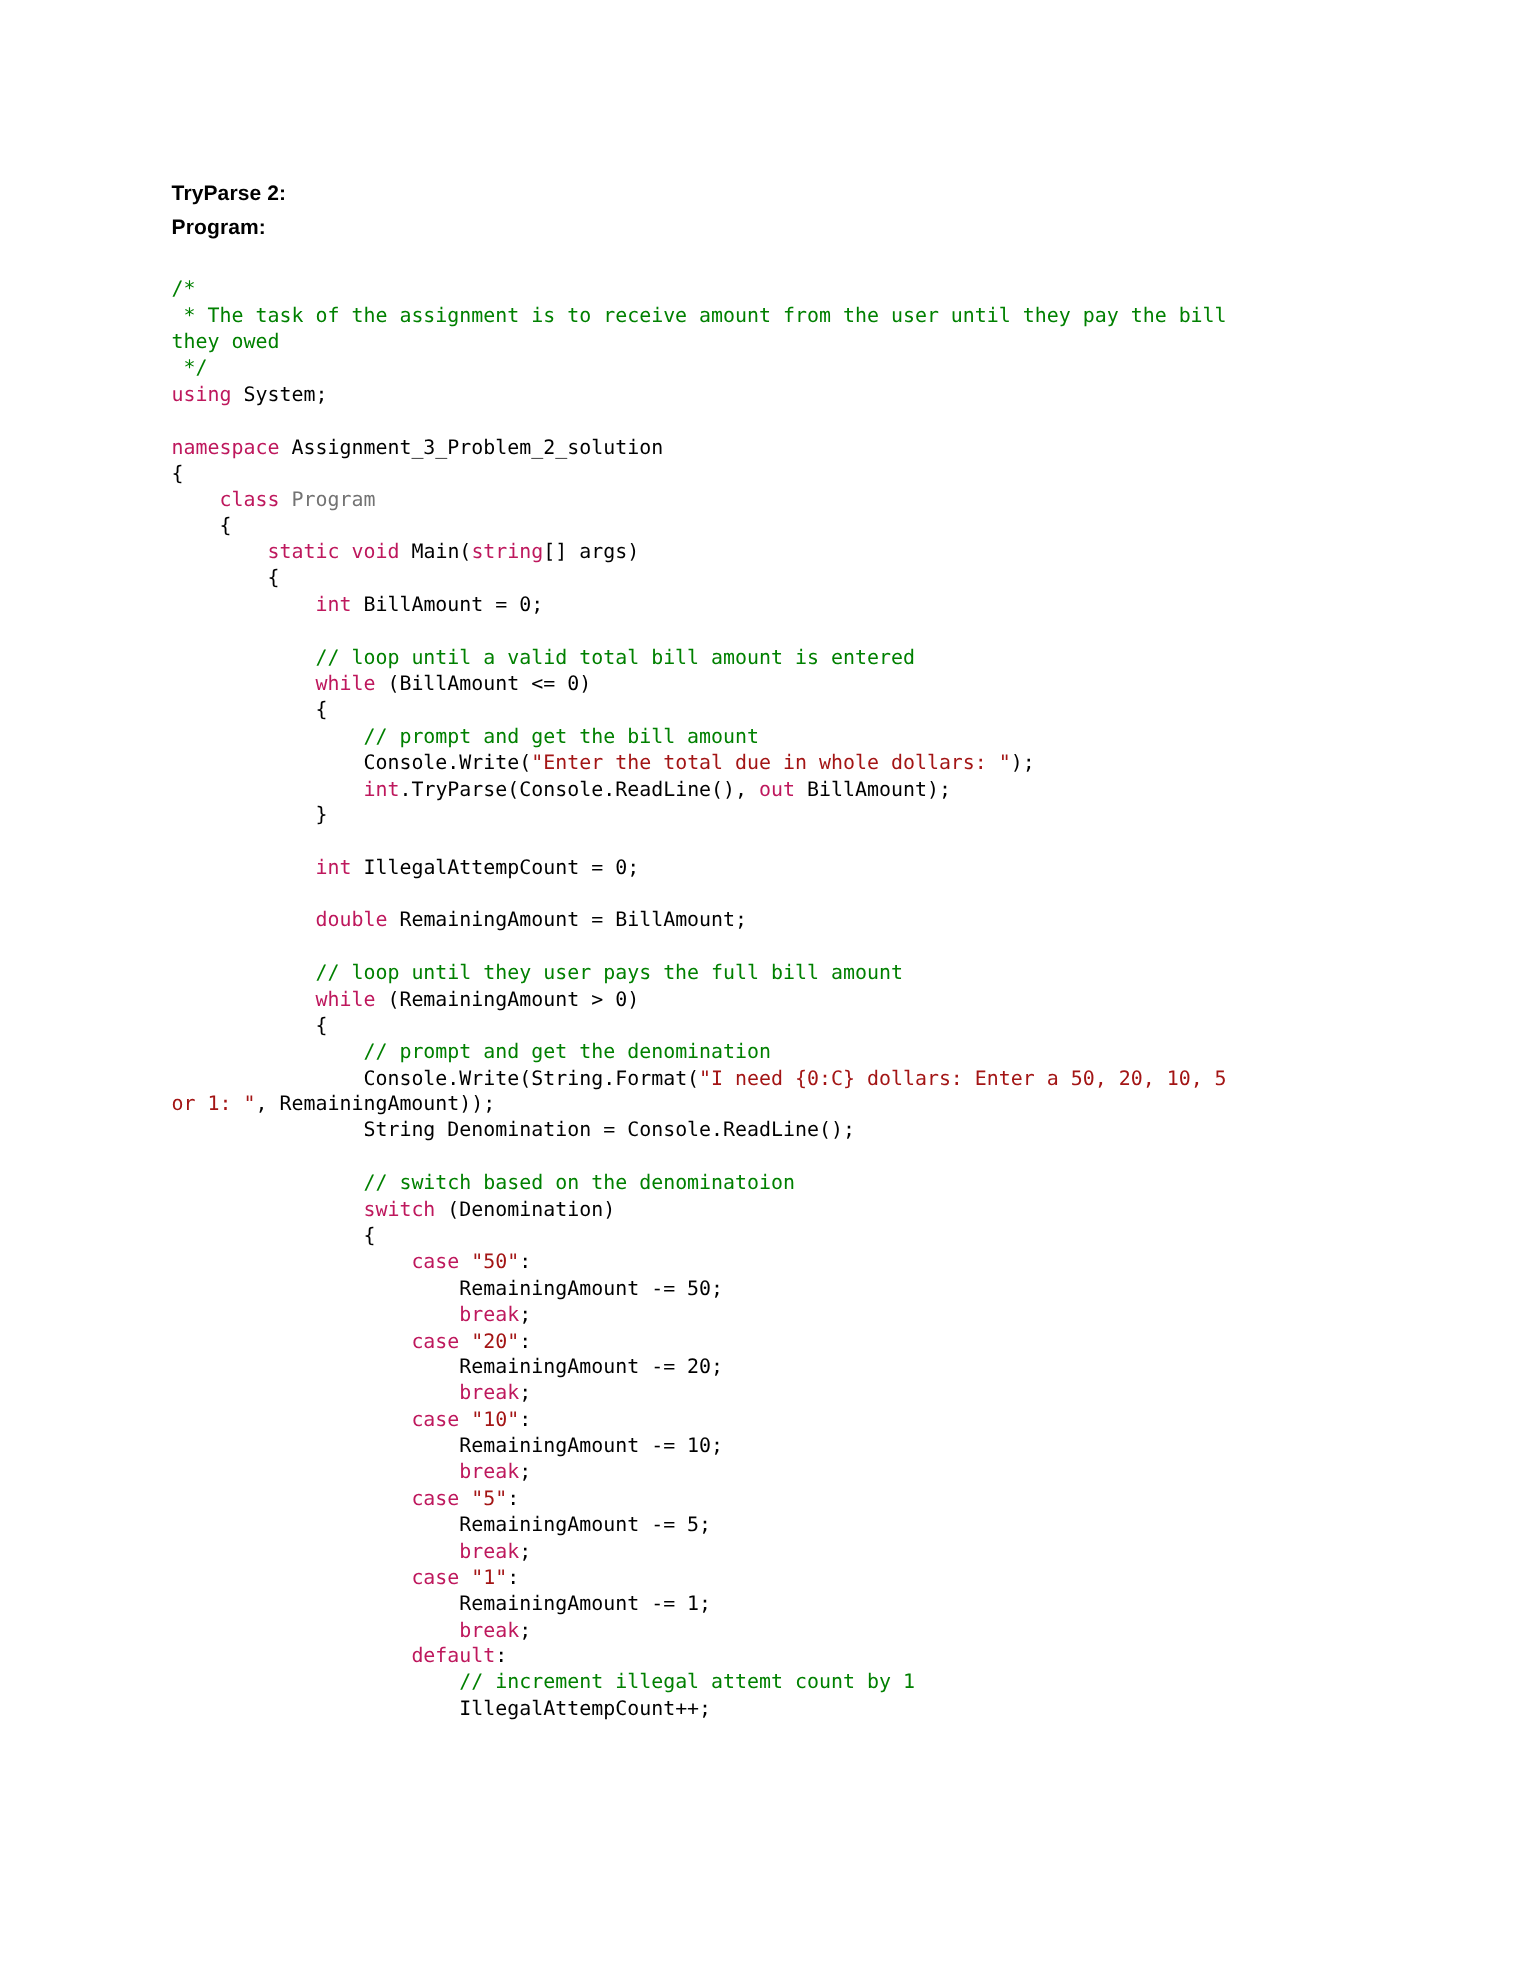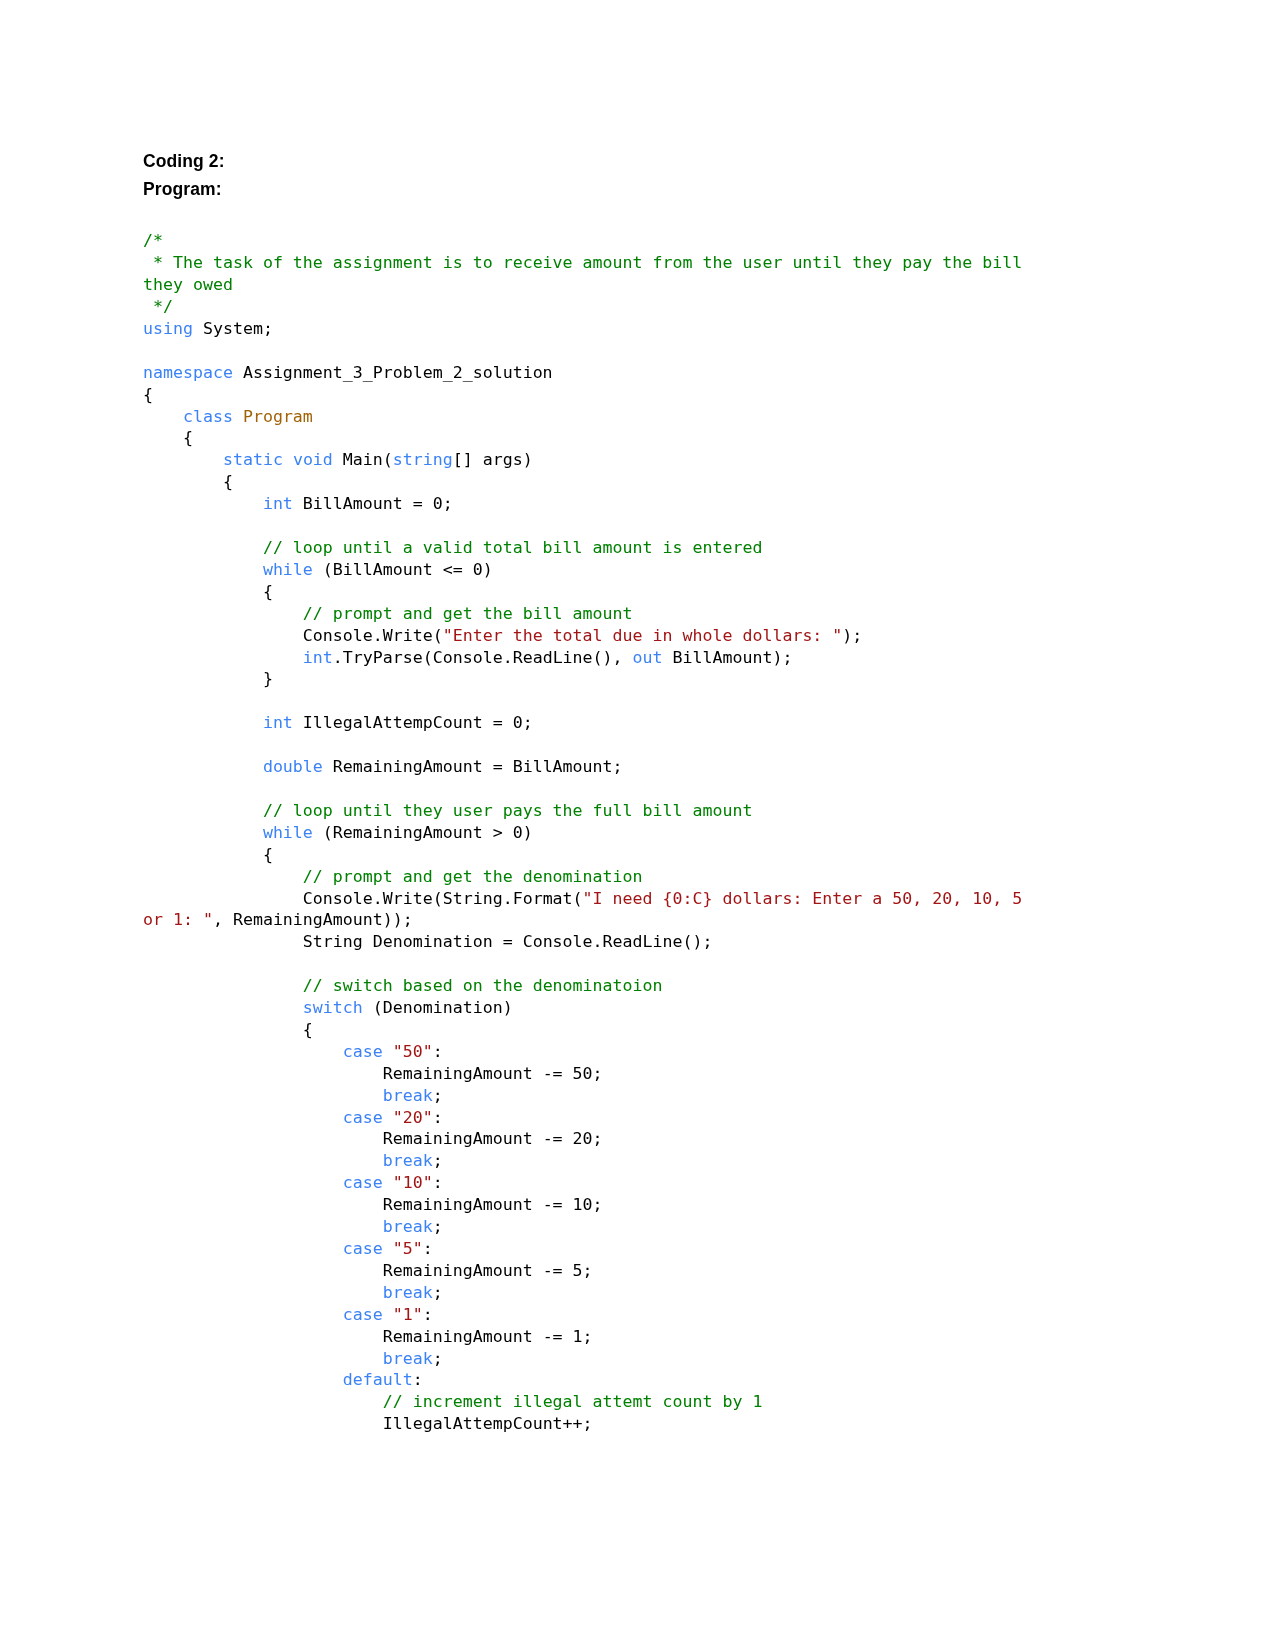--- a/index.html
+++ b/index.html
@@ -38,30 +38,30 @@
     word-break: break-word;
     width: 905px;
     margin-top: 5px;
     letter-spacing: 0px;
   }
   .code-line {
     white-space: pre-wrap;
     min-height: 21.9px;
   }
   .cmt { color: #008000; }
-  .kw  { color: #3b82f6; }
-  .typ { color: #a16207; }
+  .kw  { color: #be185d; }
+  .typ { color: #737373; }
   .str { color: #a31515; }
   .pln { color: #000000; }
 </style>
 </head>
 <body>
 
 <div class="page">
 
-  <div class="heading">Coding 2:</div>
+  <div class="heading">TryParse 2:</div>
   <div class="heading">Program:</div>
 
   <div class="code-block">
 <div class="code-line"><span class="cmt">/*</span></div><div class="code-line"><span class="cmt"> * The task of the assignment is to receive amount from the user until they pay the bill they owed</span></div><div class="code-line"><span class="cmt"> */</span></div><div class="code-line"><span class="kw">using</span><span class="pln"> System;</span></div><div class="code-line"><span class="pln"> </span></div><div class="code-line"><span class="kw">namespace</span><span class="pln"> Assignment_3_Problem_2_solution</span></div><div class="code-line"><span class="pln">{</span></div><div class="code-line"><span class="pln">    </span><span class="kw">class</span><span class="pln"> </span><span class="typ">Program</span></div><div class="code-line"><span class="pln">    {</span></div><div class="code-line"><span class="pln">        </span><span class="kw">static</span><span class="pln"> </span><span class="kw">void</span><span class="pln"> Main(</span><span class="kw">string</span><span class="pln">[] args)</span></div><div class="code-line"><span class="pln">        {</span></div><div class="code-line"><span class="pln">            </span><span class="kw">int</span><span class="pln"> BillAmount = 0;</span></div><div class="code-line"><span class="pln"> </span></div><div class="code-line"><span class="pln">            </span><span class="cmt">// loop until a valid total bill amount is entered</span></div><div class="code-line"><span class="pln">            </span><span class="kw">while</span><span class="pln"> (BillAmount &lt;= 0)</span></div><div class="code-line"><span class="pln">            {</span></div><div class="code-line"><span class="pln">                </span><span class="cmt">// prompt and get the bill amount</span></div><div class="code-line"><span class="pln">                Console.Write(</span><span class="str">"Enter the total due in whole dollars: "</span><span class="pln">);</span></div><div class="code-line"><span class="pln">                </span><span class="kw">int</span><span class="pln">.TryParse(Console.ReadLine(), </span><span class="kw">out</span><span class="pln"> BillAmount);</span></div><div class="code-line"><span class="pln">            }</span></div><div class="code-line"><span class="pln"> </span></div><div class="code-line"><span class="pln">            </span><span class="kw">int</span><span class="pln"> IllegalAttempCount = 0;</span></div><div class="code-line"><span class="pln"> </span></div><div class="code-line"><span class="pln">            </span><span class="kw">double</span><span class="pln"> RemainingAmount = BillAmount;</span></div><div class="code-line"><span class="pln"> </span></div><div class="code-line"><span class="pln">            </span><span class="cmt">// loop until they user pays the full bill amount</span></div><div class="code-line"><span class="pln">            </span><span class="kw">while</span><span class="pln"> (RemainingAmount &gt; 0)</span></div><div class="code-line"><span class="pln">            {</span></div><div class="code-line"><span class="pln">                </span><span class="cmt">// prompt and get the denomination</span></div><div class="code-line"><span class="pln">                Console.Write(String.Format(</span><span class="str">"I need {0:C} dollars: Enter a 50, 20, 10, 5 or 1: "</span><span class="pln">, RemainingAmount));</span></div><div class="code-line"><span class="pln">                String Denomination = Console.ReadLine();</span></div><div class="code-line"><span class="pln"> </span></div><div class="code-line"><span class="pln">                </span><span class="cmt">// switch based on the denominatoion</span></div><div class="code-line"><span class="pln">                </span><span class="kw">switch</span><span class="pln"> (Denomination)</span></div><div class="code-line"><span class="pln">                {</span></div><div class="code-line"><span class="pln">                    </span><span class="kw">case</span><span class="pln"> </span><span class="str">"50"</span><span class="pln">:</span></div><div class="code-line"><span class="pln">                        RemainingAmount -= 50;</span></div><div class="code-line"><span class="pln">                        </span><span class="kw">break</span><span class="pln">;</span></div><div class="code-line"><span class="pln">                    </span><span class="kw">case</span><span class="pln"> </span><span class="str">"20"</span><span class="pln">:</span></div><div class="code-line"><span class="pln">                        RemainingAmount -= 20;</span></div><div class="code-line"><span class="pln">                        </span><span class="kw">break</span><span class="pln">;</span></div><div class="code-line"><span class="pln">                    </span><span class="kw">case</span><span class="pln"> </span><span class="str">"10"</span><span class="pln">:</span></div><div class="code-line"><span class="pln">                        RemainingAmount -= 10;</span></div><div class="code-line"><span class="pln">                        </span><span class="kw">break</span><span class="pln">;</span></div><div class="code-line"><span class="pln">                    </span><span class="kw">case</span><span class="pln"> </span><span class="str">"5"</span><span class="pln">:</span></div><div class="code-line"><span class="pln">                        RemainingAmount -= 5;</span></div><div class="code-line"><span class="pln">                        </span><span class="kw">break</span><span class="pln">;</span></div><div class="code-line"><span class="pln">                    </span><span class="kw">case</span><span class="pln"> </span><span class="str">"1"</span><span class="pln">:</span></div><div class="code-line"><span class="pln">                        RemainingAmount -= 1;</span></div><div class="code-line"><span class="pln">                        </span><span class="kw">break</span><span class="pln">;</span></div><div class="code-line"><span class="pln">                    </span><span class="kw">default</span><span class="pln">:</span></div><div class="code-line"><span class="pln">                        </span><span class="cmt">// increment illegal attemt count by 1</span></div><div class="code-line"><span class="pln">                        IllegalAttempCount++;</span></div>
   </div>
 
 </div>
 
 </body></html>

